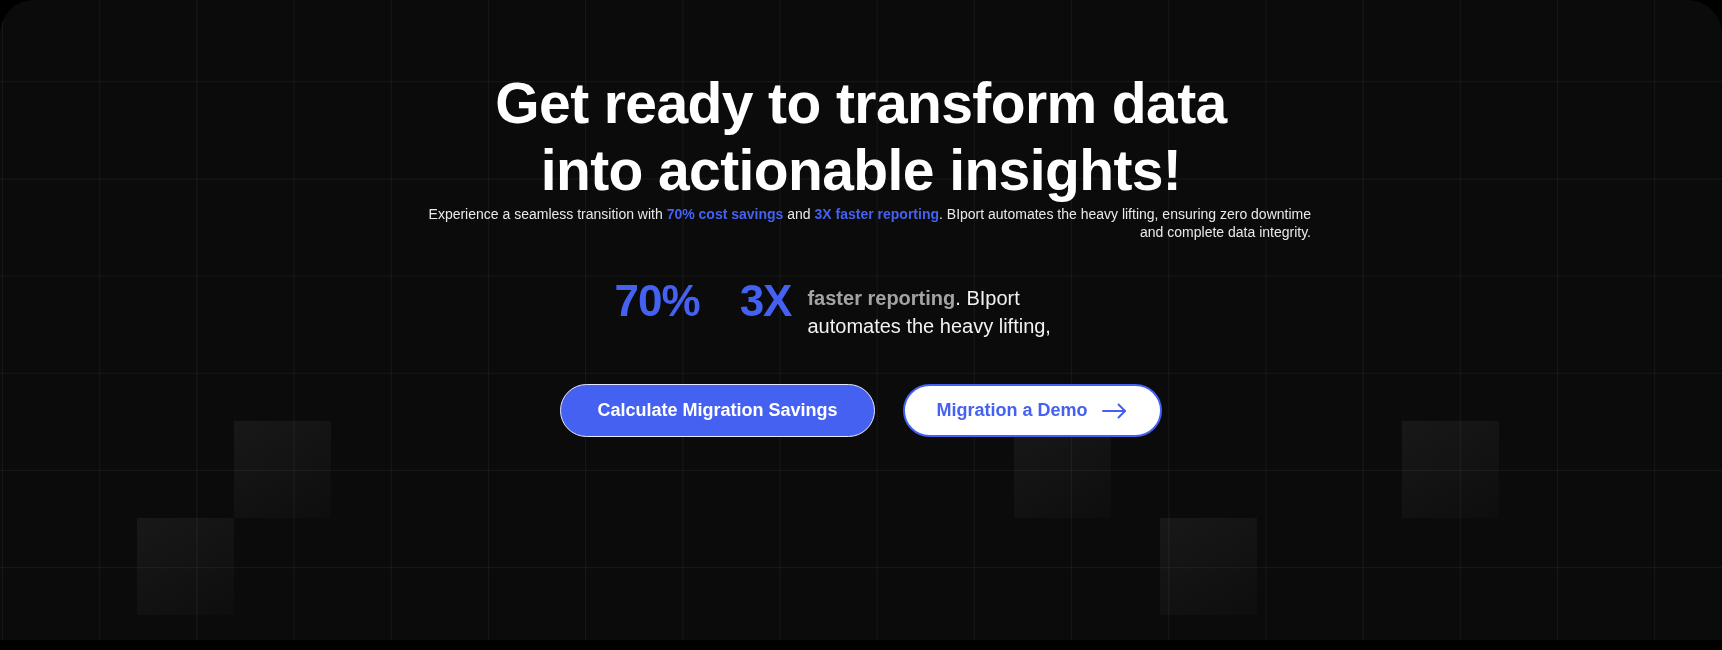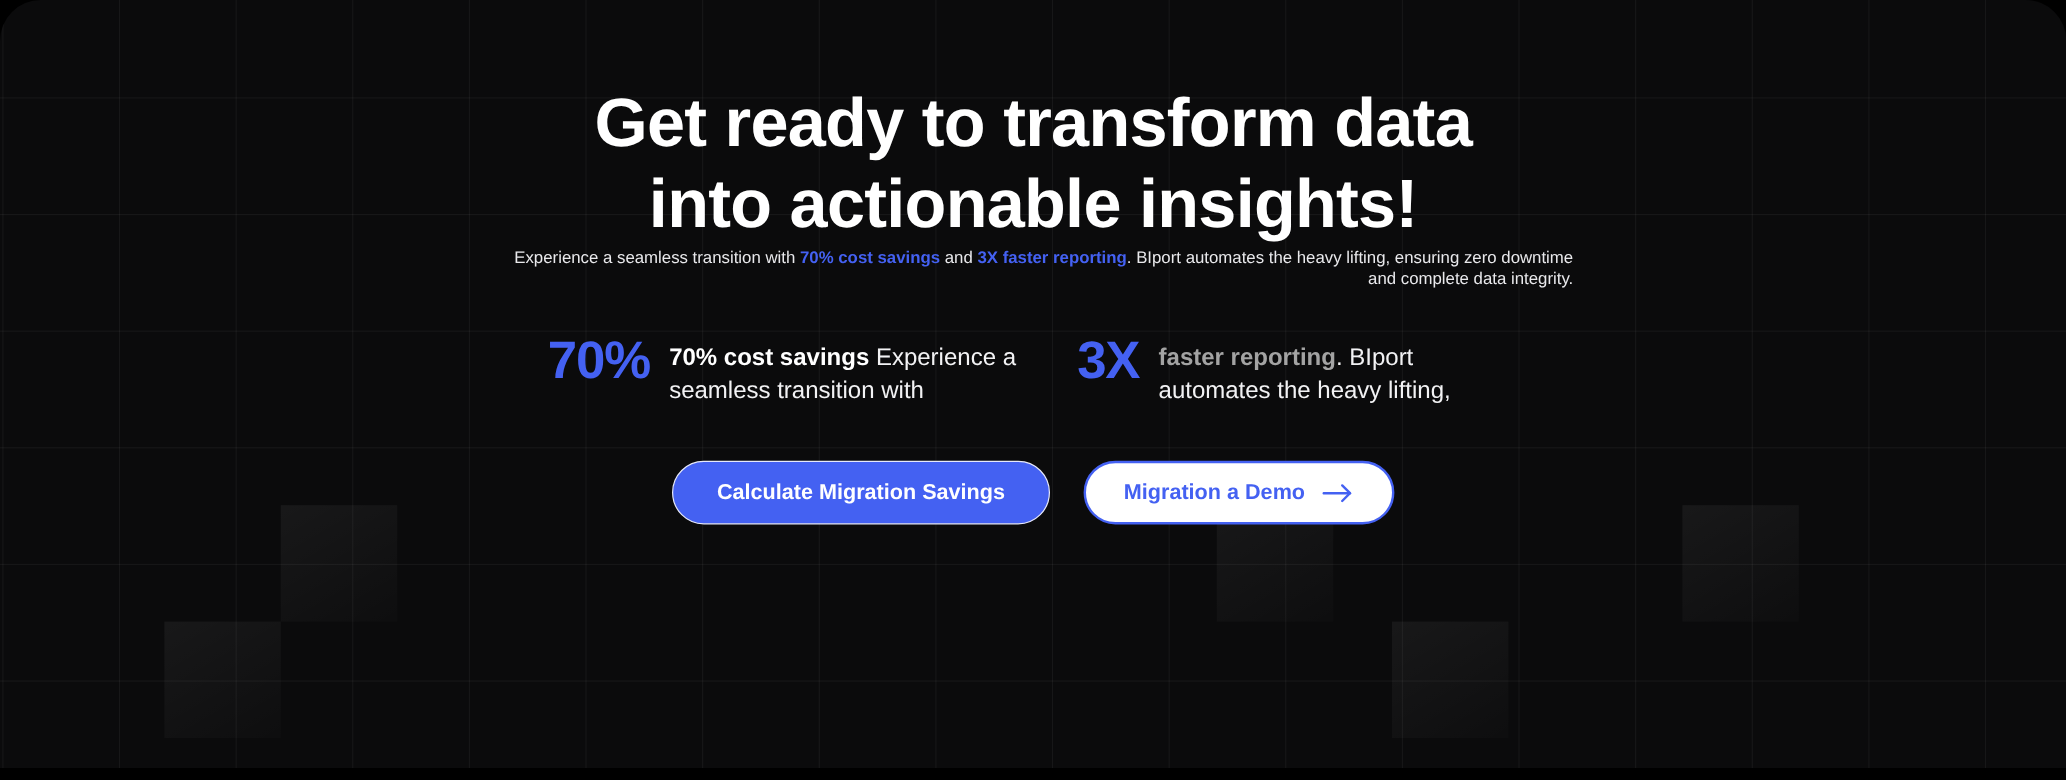--- a/index.html
+++ b/index.html
@@ -155,23 +155,20 @@
     </h1>
 
     <p id="subheading">
       <span>Experience a seamless transition with </span><span class="accent-strong">70% cost savings</span><span> and </span><span class="accent-strong">3X faster reporting</span><span>. BIport automates the heavy lifting, ensuring zero downtime and complete data integrity.</span>
     </p>
 
     <div id="stats">
 
       <div class="stat">
         <div class="stat-value">70%</div>
-        <div class="stat-copy">
-          <span class="lead">70% cost savings</span><span class="rest"> Experience a seamless transition with</span>
-        </div>
       </div>
 
       <div class="stat">
         <div class="stat-value">3X</div>
         <div class="stat-copy">
           <span class="lead-accent">faster reporting</span><span class="rest">. BIport automates the heavy lifting,</span>
         </div>
       </div>
 
     </div>

